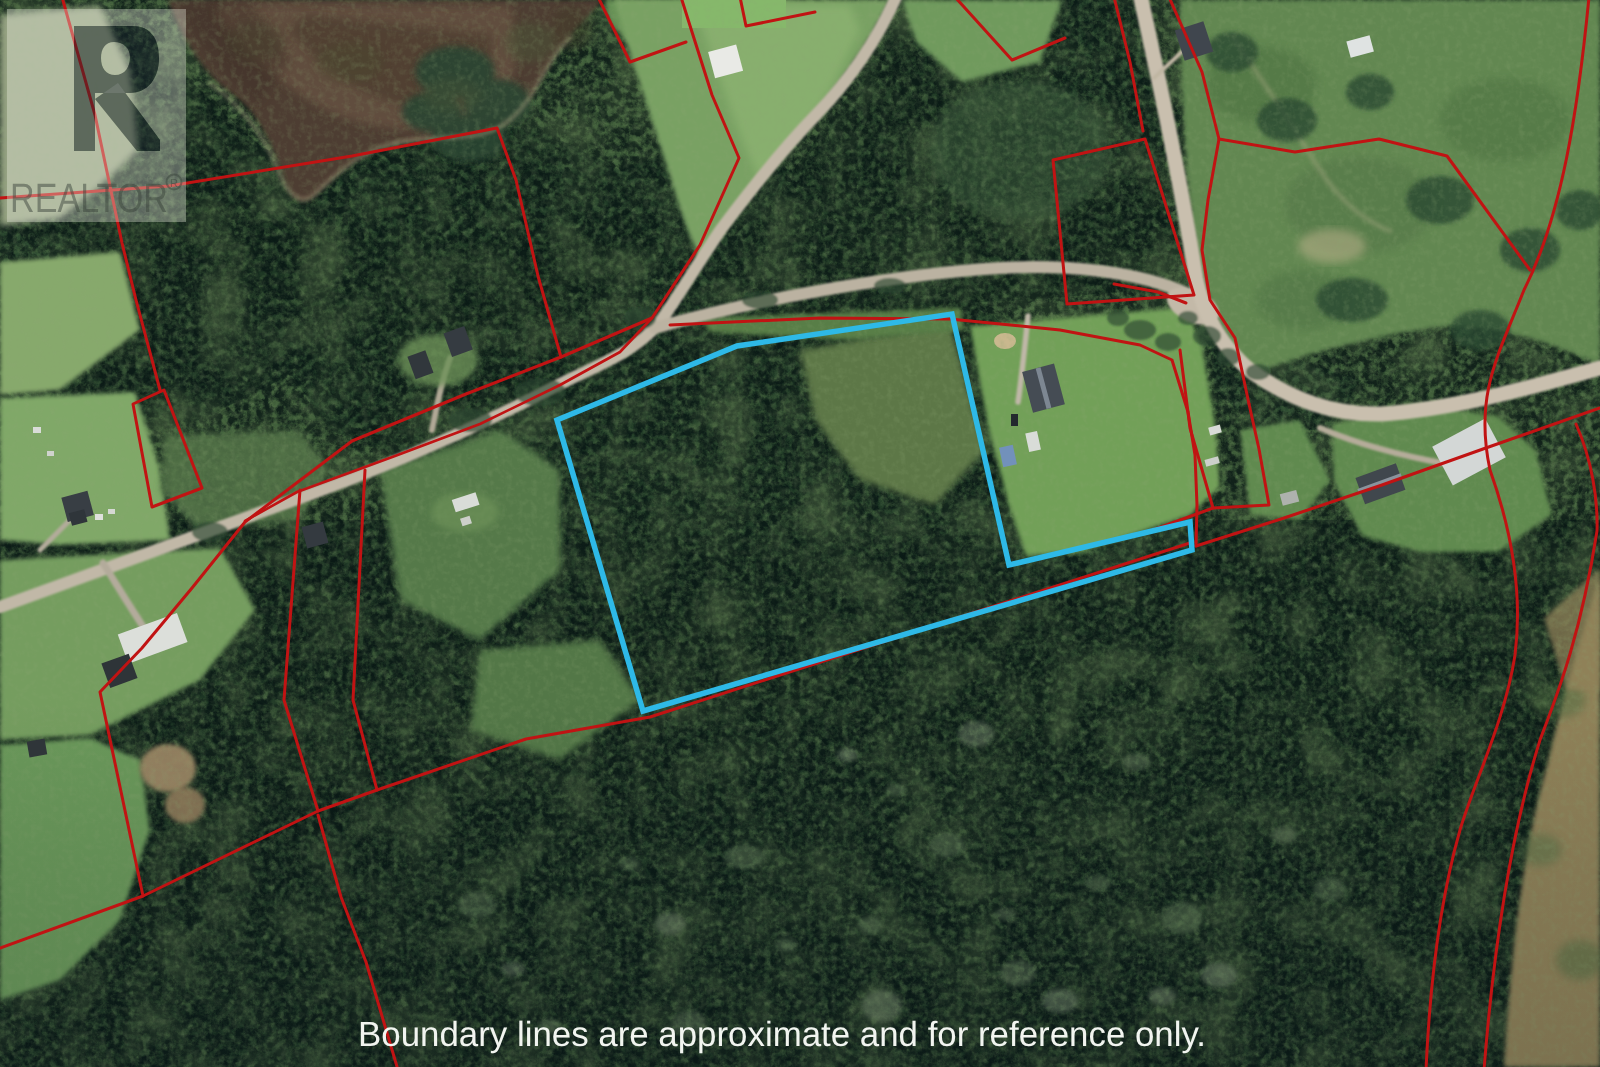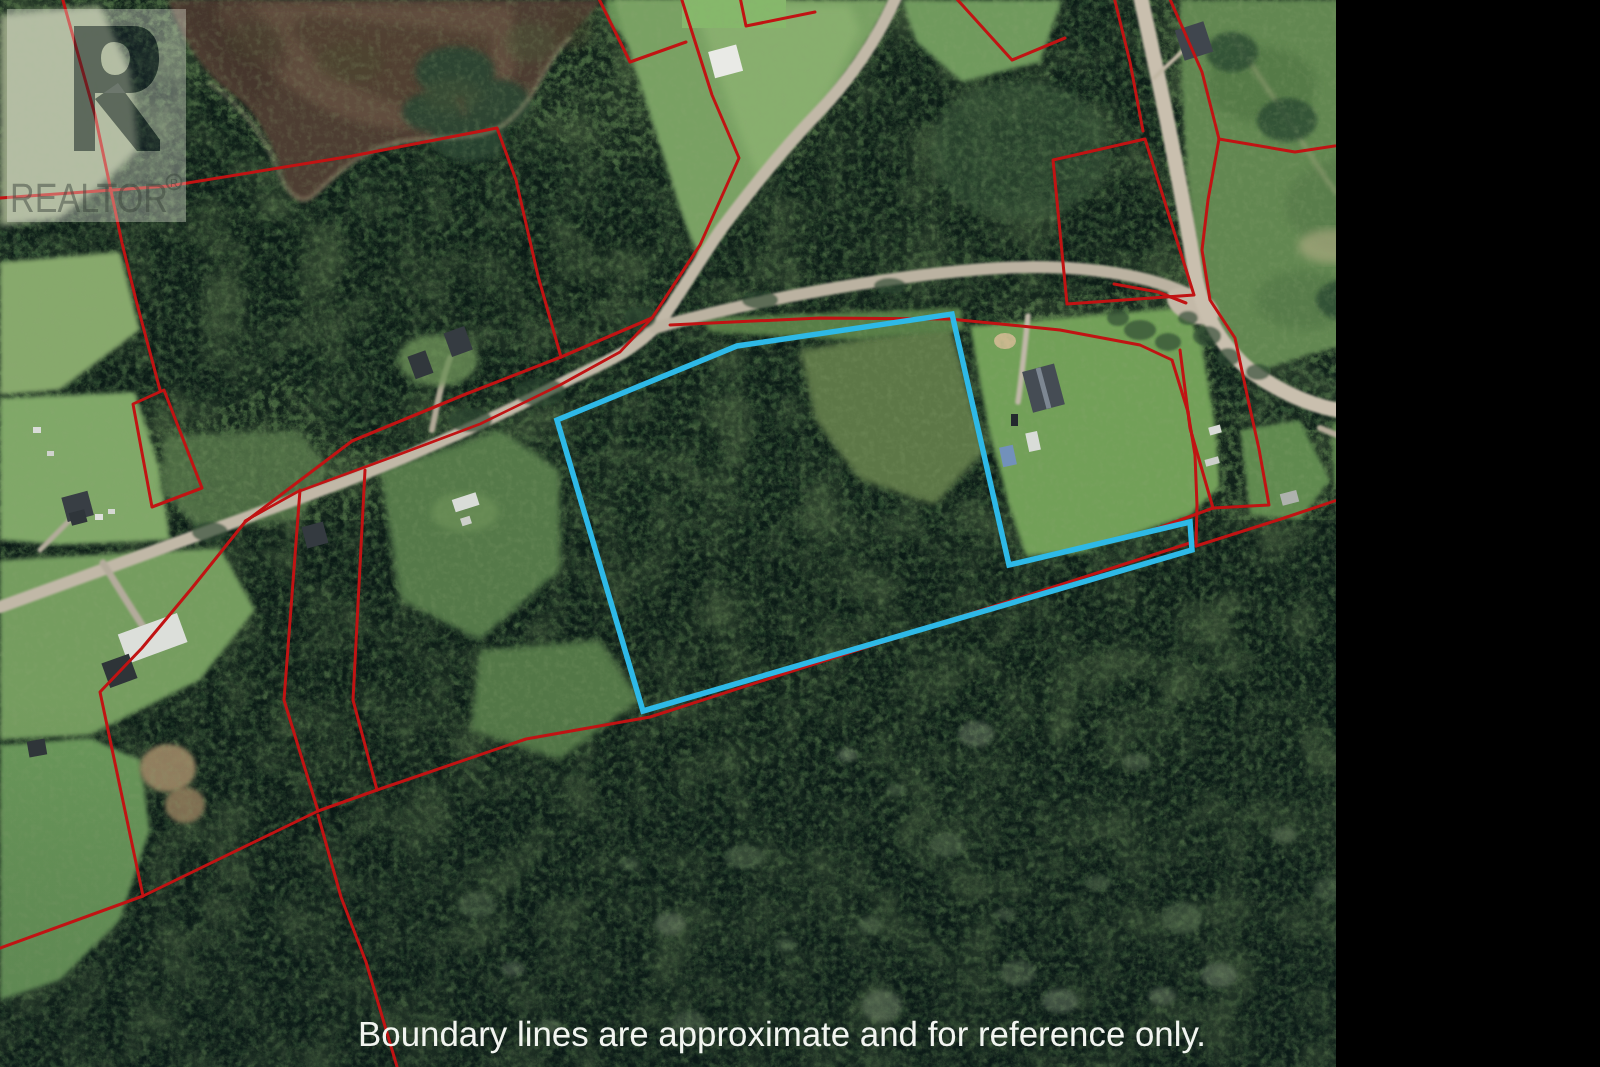--- a/index.html
+++ b/index.html
@@ -1,16 +1,16 @@
 <!DOCTYPE html>
 <html><head>
 <meta charset="utf-8">
 <style>
   html,body{margin:0;padding:0;background:#000;}
-  #stage{width:1336px;height:1067px;position:relative;overflow:hidden;font-family:"Liberation Sans", sans-serif;}
+  #stage{width:1600px;height:1067px;position:relative;overflow:hidden;font-family:"Liberation Sans", sans-serif;}
   svg{display:block;}
 </style>
 </head>
 <body>
 <div id="stage">
 <svg width="1600" height="1067" viewBox="0 0 1600 1067" xmlns="http://www.w3.org/2000/svg">
 <defs>
   <filter id="nzL" x="0" y="0" width="1600" height="1067" filterUnits="userSpaceOnUse" color-interpolation-filters="sRGB">
     <feTurbulence type="fractalNoise" baseFrequency="0.13" numOctaves="4" seed="7"></feTurbulence>
     <feColorMatrix type="matrix" values="0 0 0 0 0.30  0 0 0 0 0.42  0 0 0 0 0.26  1.45 1.45 1.45 0 -1.8"></feColorMatrix>

